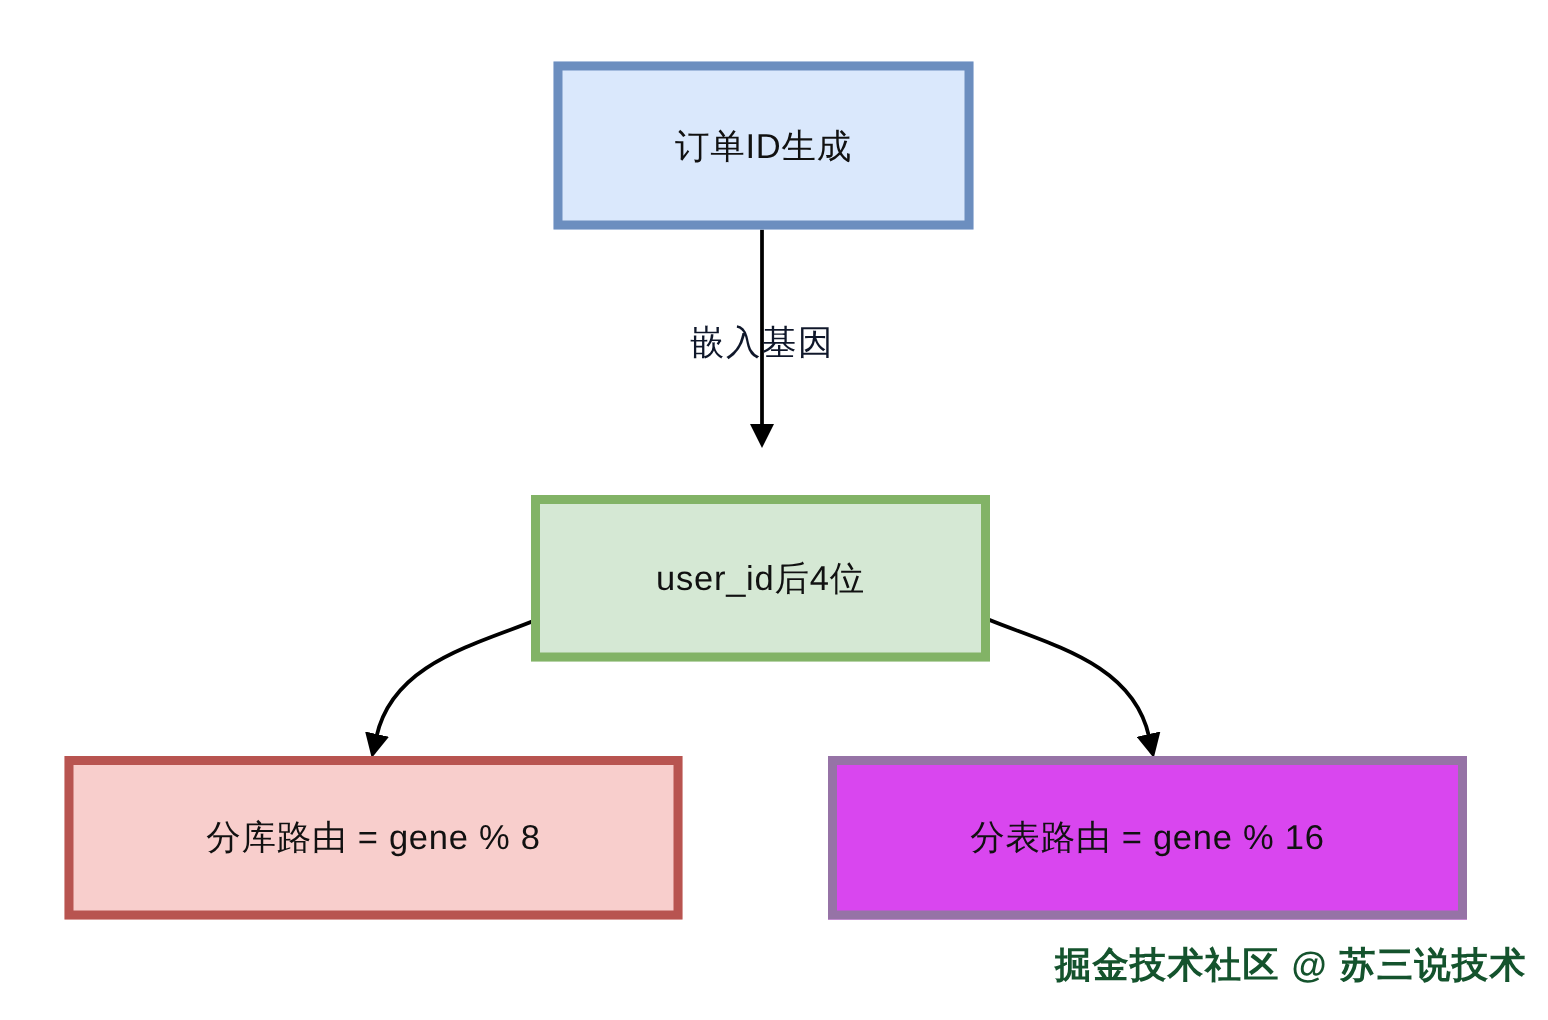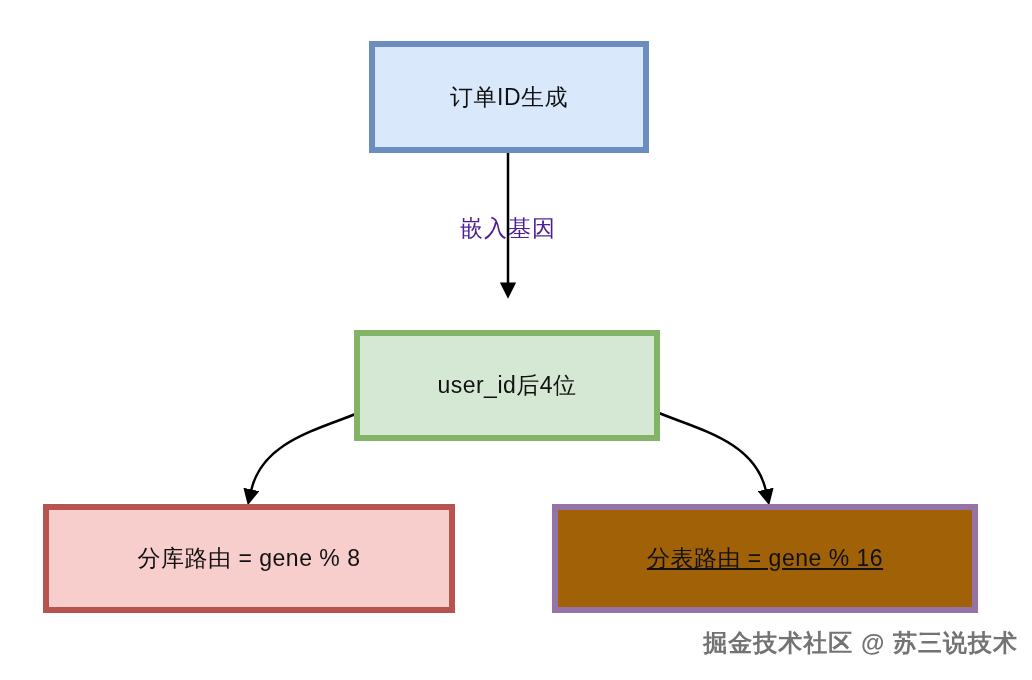--- a/index.html
+++ b/index.html
@@ -45,21 +45,21 @@
   .node-table   { left: 552px; top: 504px; width: 426px; height: 109px; }
   .edge-label {
     position: absolute;
     left: 443px;
     top: 213px;
     width: 130px;
     height: 30px;
     line-height: 30px;
     text-align: center;
     font-size: 23px;
-    color: #4c1d95;
+    color: #0f172a;
     letter-spacing: 1px;
   }
   .watermark {
     position: absolute;
     right: 14px;
     top: 627px;
     font-size: 24px;
     font-weight: bold;
     letter-spacing: 1px;
     text-shadow: 1px 1px 0 #ffffff, 2px 2px 1px rgba(255,255,255,0.85);
@@ -91,19 +91,19 @@
   <div class="edge-label">嵌入基因</div>
 
   <div class="node node-userid" style="background-color: rgb(213, 232, 212); border-color: rgb(130, 179, 102);">
     <span>user_id后4位</span>
   </div>
 
   <div class="node node-db" style="background-color: rgb(248, 206, 204); border-color: rgb(184, 84, 80);">
     <span>分库路由 = gene % 8</span>
   </div>
 
-  <div class="node node-table" style="background-color: #a16207; border-color: rgb(150, 115, 166); text-decoration: underline;">
+  <div class="node node-table" style="background-color: #d946ef; border-color: rgb(150, 115, 166);">
     <span>分表路由 = gene % 16</span>
   </div>
 
-  <div class="watermark" style="color: #737373;">掘金技术社区 @ 苏三说技术</div>
+  <div class="watermark" style="color: #14532d;">掘金技术社区 @ 苏三说技术</div>
 
 </div>
 
 </body></html>

